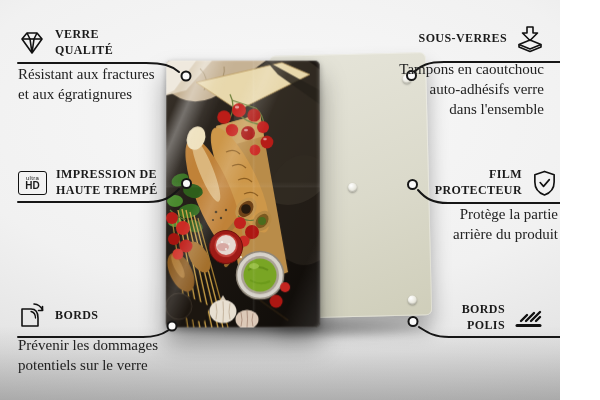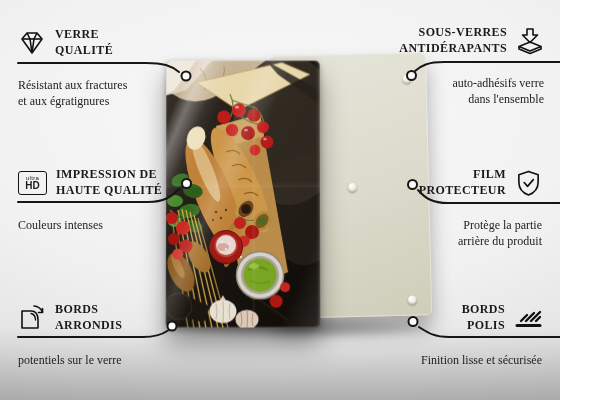--- a/index.html
+++ b/index.html
@@ -47,21 +47,21 @@
     filter:blur(3px);
   }
   
   svg.connectors{position:absolute;inset:0;z-index:5;pointer-events:none;}
   
   .callout{position:absolute;z-index:6;width:195px;}
   .callout .head{display:flex;align-items:center;gap:9px;}
   .callout.right{text-align:right;}
   .callout.right .head{justify-content:flex-end;}
   .titles span{display:block;font-weight:bold;font-size:12px;line-height:1.3;letter-spacing:.4px;}
-  .desc{margin-top:20px;font-size:12px;line-height:1.33;color:#222;}
+  .desc{margin-top:7px;font-size:15px;line-height:1.33;color:#222;}
   .desc span{display:block;}
   .ic{flex:0 0 auto;display:flex;align-items:center;justify-content:flex-end;}
   .ic svg{display:block;}
   .uhd-box{
     width:27px;height:22px;border:1.6px solid #111;border-radius:3px;
     display:flex;flex-direction:column;align-items:center;justify-content:center;
     font-family:"Liberation Sans","DejaVu Sans",sans-serif;line-height:1;
   }
   .uhd-box .s{font-size:6px;letter-spacing:.3px;}
   .uhd-box .b{font-size:10px;font-weight:bold;}
@@ -268,55 +268,54 @@
     <div class="desc">
       <span>Résistant aux fractures</span>
       <span>et aux égratignures</span>
     </div>
   </div>
 
   <div class="callout right" style="right:16px;top:25px;">
     <div class="head">
       <span class="titles">
         <span>SOUS-VERRES</span>
-        <span>ANTIDÉRAPANTS</span>
       </span>
       <span class="ic">
         <svg width="28" height="28" viewBox="0 0 28 28" fill="none" stroke="#111" stroke-width="1.6" stroke-linejoin="round">
           <path d="M11,2 h6 v6 h4.5 L14,15.5 6.5,8 H11 Z"></path>
           <path d="M3,19.5 L14,15 25,19.5 14,24 Z"></path>
           <path d="M3,19.5 v2.5 L14,26.5 25,22 v-2.5"></path>
         </svg>
       </span>
     </div>
     <div class="desc">
+      <span>Tampons en caoutchouc</span>
       <span>auto-adhésifs verre</span>
       <span>dans l'ensemble</span>
     </div>
   </div>
 
   <div class="callout left" style="left:18px;top:167px;">
     <div class="head">
       <span class="ic">
         <span class="uhd-box">
           <span class="s">ultra</span>
           <span class="b">HD</span>
         </span>
       </span>
       <span class="titles">
         <span>IMPRESSION DE</span>
-        <span>HAUTE QUALITÉ</span>
-      </span>
-    </div>
-    <div class="desc">
-      <span>Couleurs intenses</span>
-    </div>
-  </div>
-
-  <div class="callout right" style="right:18px;top:167px;">
+        <span>HAUTE TREMPÉ</span>
+      </span>
+    </div>
+    <div class="desc">
+    </div>
+  </div>
+
+  <div class="callout right" style="right:2px;top:167px;">
     <div class="head">
       <span class="titles">
         <span>FILM</span>
         <span>PROTECTEUR</span>
       </span>
       <span class="ic">
         <svg width="27" height="28" viewBox="0 0 28 28" fill="none" stroke="#111" stroke-width="1.7" stroke-linecap="round" stroke-linejoin="round">
           <path d="M14,2 L24,5.5 V13 C24,20 19.5,24.5 14,26.5 C8.5,24.5 4,20 4,13 V5.5 Z"></path>
           <path d="M9.5,13.5 l3.5,4 6,-7"></path>
         </svg>
@@ -333,42 +332,39 @@
       <span class="ic">
         <svg width="28" height="27" viewBox="0 0 28 27" fill="none" stroke="#111" stroke-width="1.6" stroke-linecap="round" stroke-linejoin="round">
           <path d="M4,7 H13 Q20,7 20,16 V24 H4 Z"></path>
           <path d="M13,9.5 Q17.5,10.5 17.5,16" stroke-width="1.3"></path>
           <path d="M16,2 q6,0.5 8.5,6"></path>
           <path d="M24.5,4.5 v4 h-4"></path>
         </svg>
       </span>
       <span class="titles">
         <span>BORDS</span>
-        <span>ARRONDIS</span>
-      </span>
-    </div>
-    <div class="desc">
+      </span>
+    </div>
+    <div class="desc">
+      <span>Prévenir les dommages</span>
       <span>potentiels sur le verre</span>
     </div>
   </div>
 
   <div class="callout right" style="right:18px;top:302px;">
     <div class="head">
       <span class="titles">
         <span>BORDS</span>
         <span>POLIS</span>
       </span>
       <span class="ic">
         <svg width="28" height="27" viewBox="0 0 28 27" fill="none" stroke="#111" stroke-linecap="round">
           <path d="M3,21.5 H26" stroke-width="3"></path>
           <path d="M7,17 L13,11" stroke-width="2.4"></path>
           <path d="M12,17 L20,9" stroke-width="2.4"></path>
           <path d="M17,17 L26,8" stroke-width="2.4"></path>
           <path d="M22,17 L26,13" stroke-width="2.4"></path>
         </svg>
       </span>
     </div>
-    <div class="desc">
-      <span>Finition lisse et sécurisée</span>
-    </div>
   </div>
 
 </div>
 
 </body></html>

